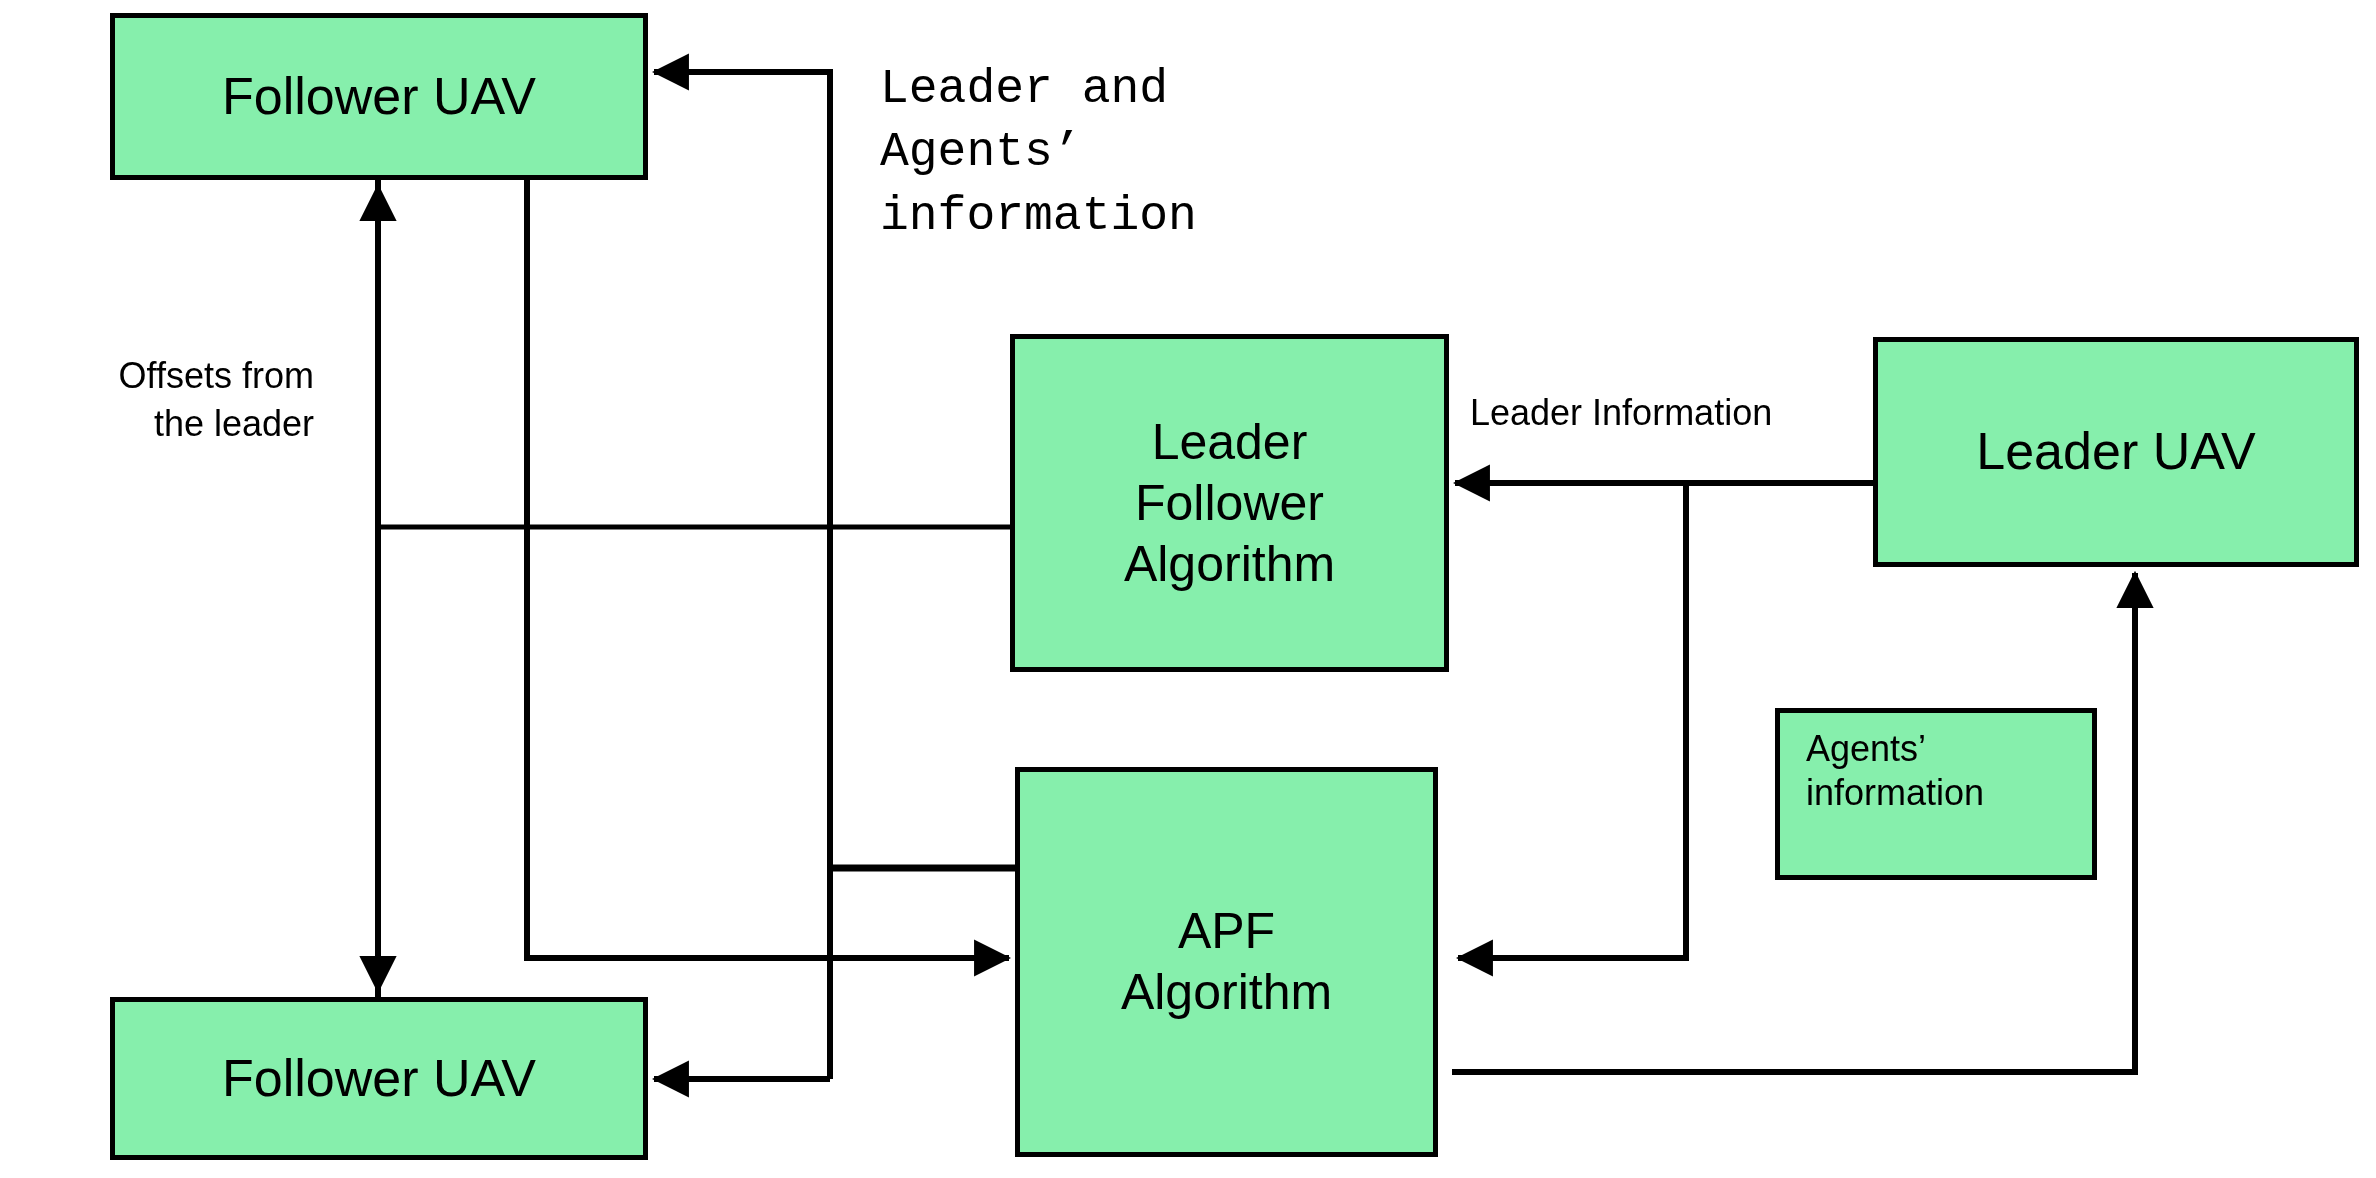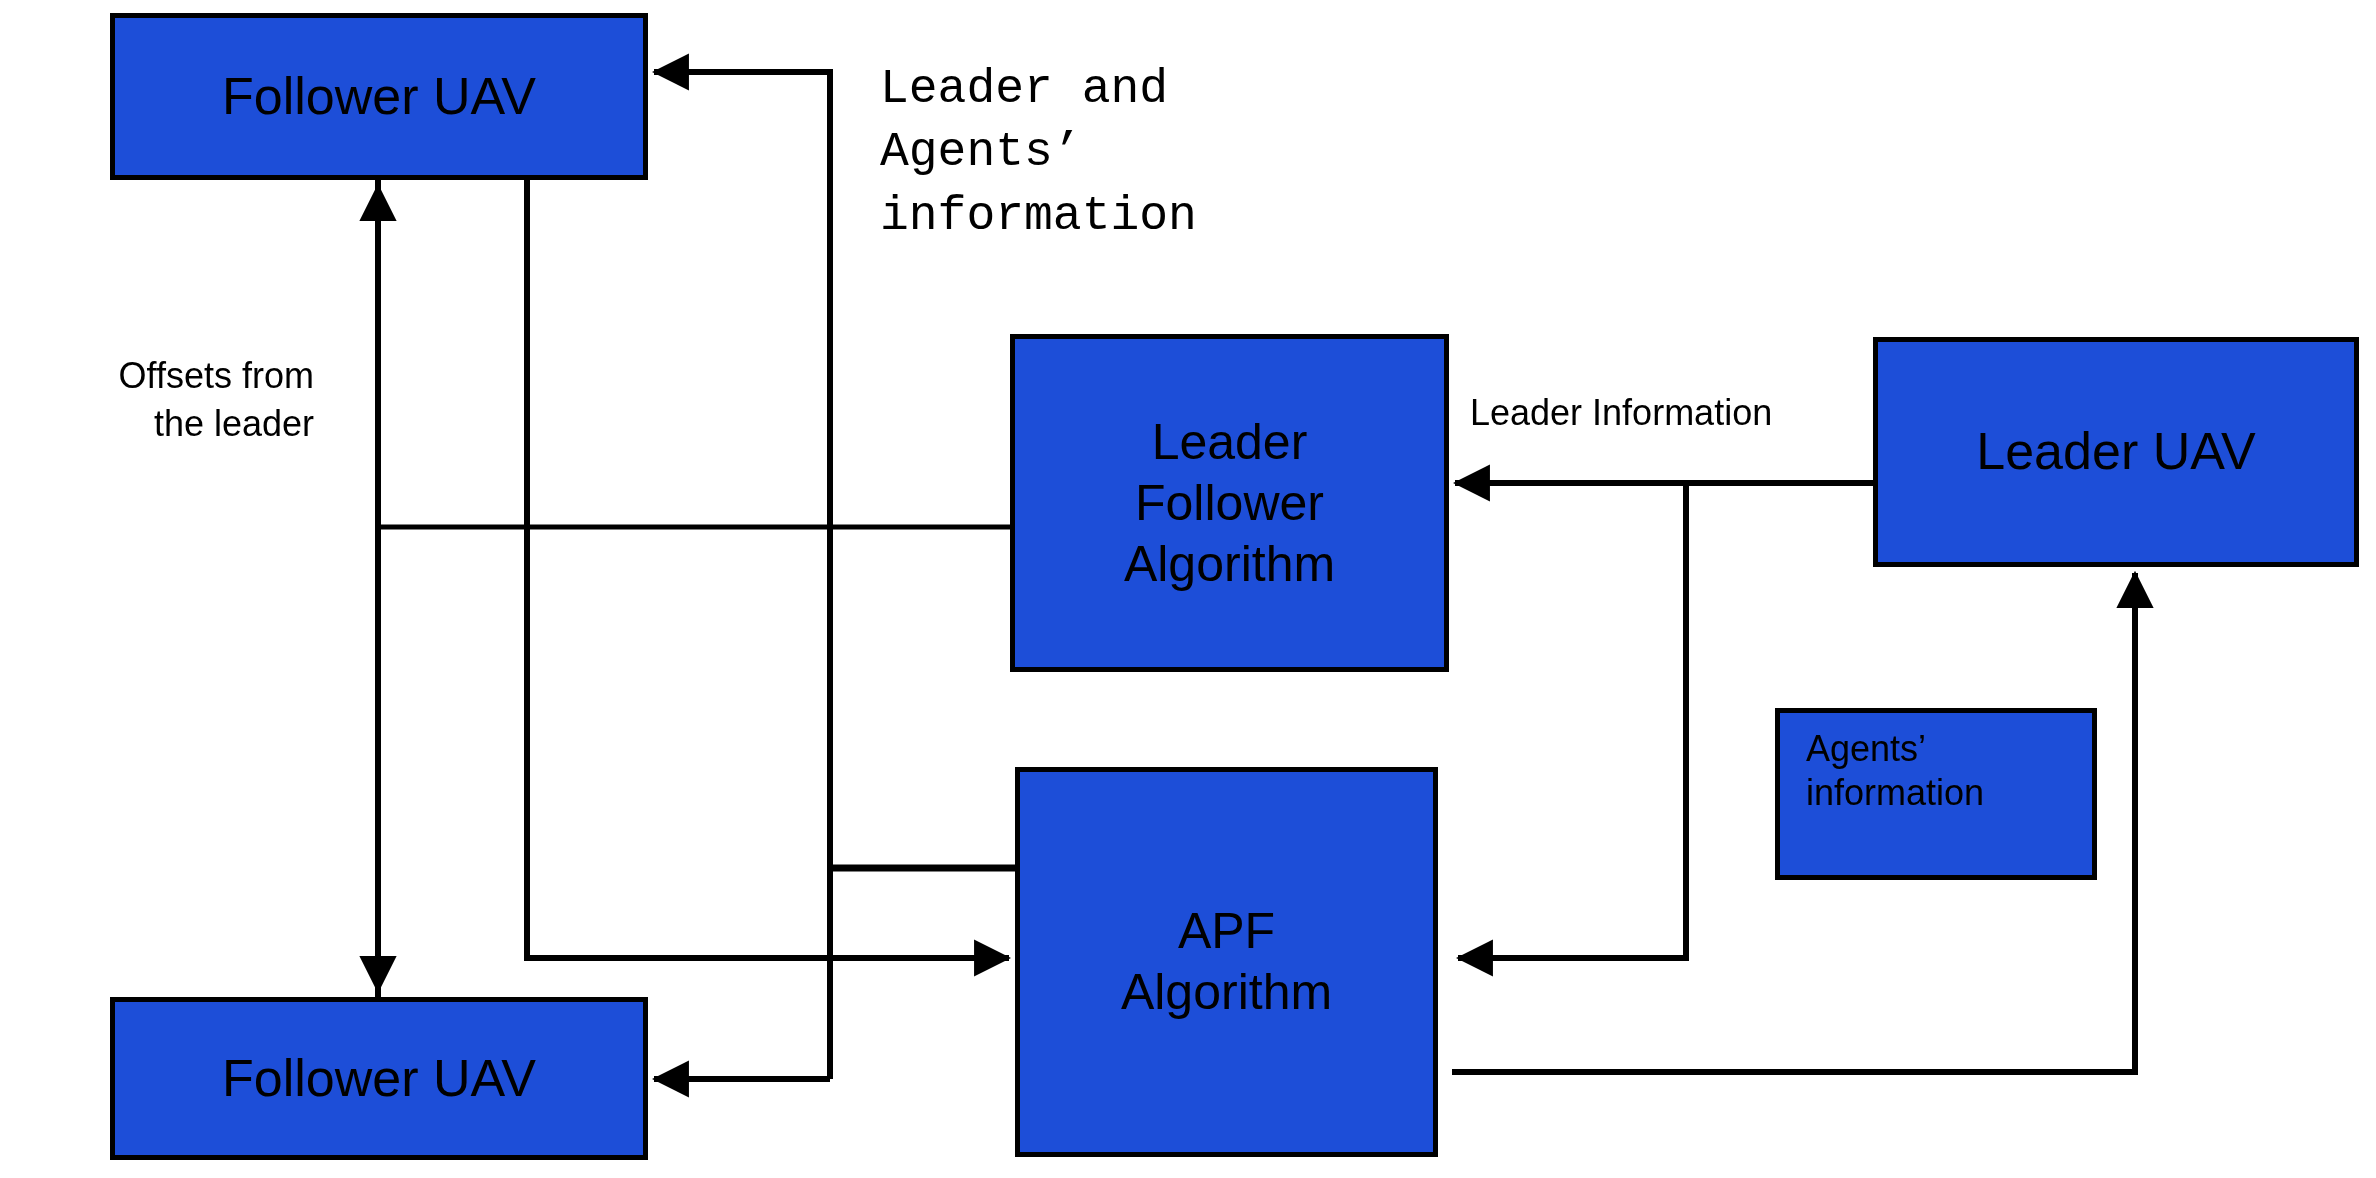--- a/index.html
+++ b/index.html
@@ -19,21 +19,21 @@
     position: absolute;
     left: 0;
     top: 0;
     width: 2376px;
     height: 1178px;
   }
   .node {
     position: absolute;
     box-sizing: border-box;
     border: 5px solid #000000;
-    background: #1d4ed8;
+    background: #86efac;
     display: flex;
     align-items: center;
     justify-content: center;
     text-align: center;
     color: #000000;
     font-family: "Liberation Sans", sans-serif;
     line-height: 1.22;
     white-space: pre-line;
   }
   .node.align-left {

